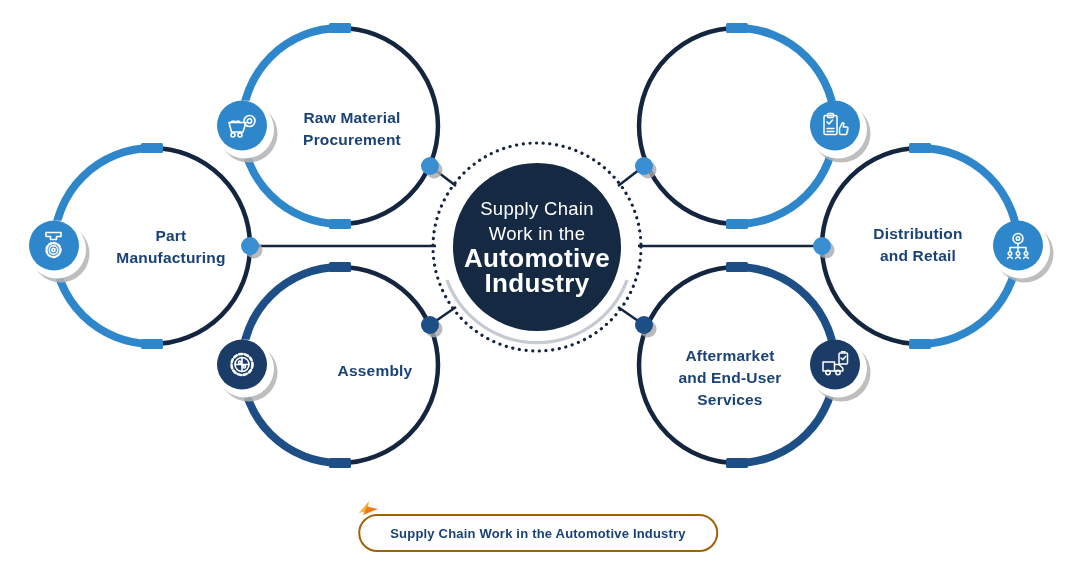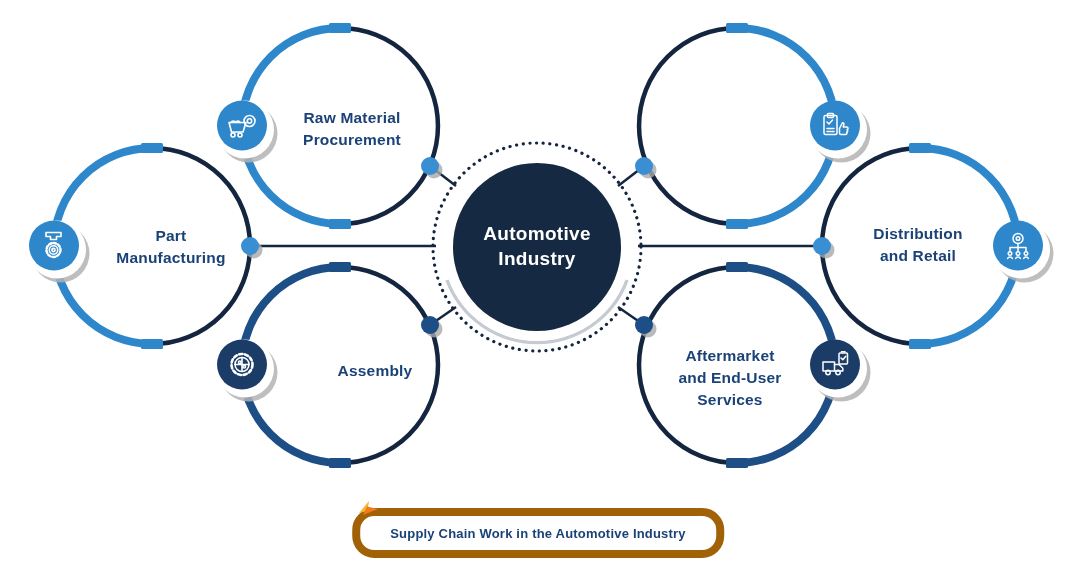--- a/index.html
+++ b/index.html
@@ -11,24 +11,24 @@
   .node-label{
     position:absolute;transform:translate(-50%,-50%);
     color:#1a4277;font-weight:bold;font-size:15.5px;line-height:22px;
     letter-spacing:.2px;text-align:center;white-space:pre-line;z-index:2;
   }
   .center-title{
     position:absolute;left:537px;top:246px;transform:translate(-50%,-50%);
     color:#ffffff;text-align:center;z-index:2;width:180px;
   }
   .center-title .reg{font-size:18.5px;line-height:25px;font-weight:normal;white-space:pre-line;letter-spacing:.3px;}
-  .center-title .bold{font-size:19px;line-height:25px;font-weight:bold;white-space:pre-line;letter-spacing:.3px;}
+  .center-title .bold{font-size:26px;line-height:25px;font-weight:bold;white-space:pre-line;letter-spacing:.3px;}
   .caption-pill{
     position:absolute;left:538px;top:533px;transform:translate(-50%,-50%);
-    background:#fff;border:8px solid #a16207;border-radius:22px;
+    background:#fff;border:2px solid #a16207;border-radius:22px;
     padding:8px 30px;z-index:2;
   }
   .caption-pill span{
     color:#1a4277;font-weight:bold;font-size:13px;letter-spacing:.2px;white-space:nowrap;
   }
   .bird{position:absolute;left:356px;top:500px;z-index:3;}
 </style>
 </head>
 <body>
 
@@ -197,20 +197,22 @@
   <div class="node-label" style="left:352px;top:129px;">Raw Material
 Procurement</div>
   <div class="node-label" style="left:349px;top:371px;margin-left:26px;">Assembly</div>
   <div class="node-label" style="left:730px;top:378px;">Aftermarket
 and End-User
 Services</div>
   <div class="node-label" style="left:918px;top:245px;">Distribution
 and Retail</div>
 
   <div class="center-title">
+    <div class="reg">Supply Chain
+Work in the</div>
     <div class="bold">Automotive
 Industry</div>
   </div>
 
   <svg class="bird" width="26" height="20" viewBox="0 0 26 20">
     <path d="M3,13 L13,1 L11.5,11 Z" fill="#f9b233"></path>
     <path d="M7,15 L22,9 L11,6.5 Z" fill="#ee7b1e"></path>
   </svg>
   <div class="caption-pill">
     <span>Supply Chain Work in the Automotive Industry</span>

